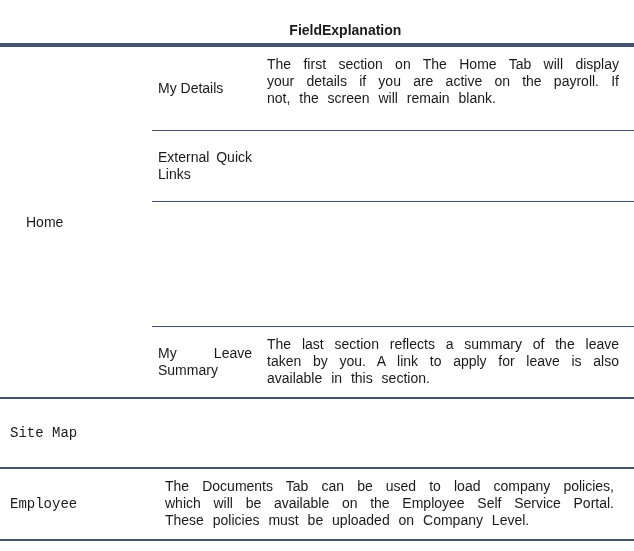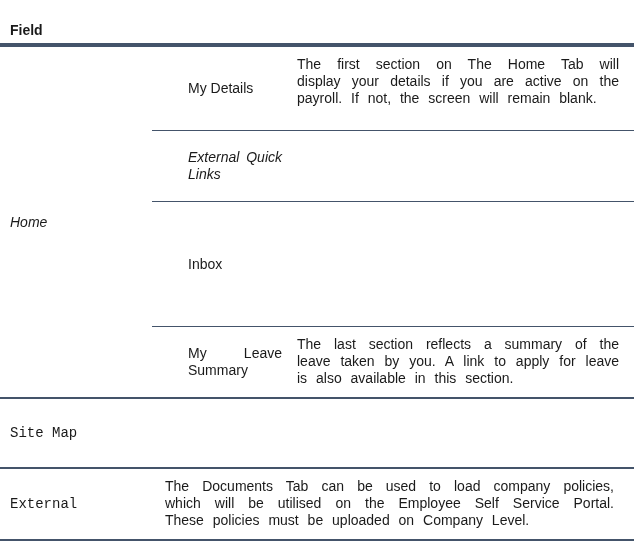--- a/index.html
+++ b/index.html
@@ -15,44 +15,43 @@
     font-size: 14px; line-height: 17px;
   }
   
   .header-row {
     display: flex;
     height: 47px;
     padding-top: 22px;
     border-bottom: 4px solid var(--border-color, #44546A);
     font-weight: bold;
   }
-  .hdr-field { width: 322px; padding-left: 10px; }
+  .hdr-field { width: 322px; padding-left: 24px; text-align: right; }
   .hdr-expl  { flex: 1; }
 
   
   .group-home {
     display: flex;
     border-bottom: 2px solid var(--border-color, #44546A);
   }
   .field-cell {
-    width: 152px; padding-left: 10px;
-    display: grid; align-content: center; font-style: italic;
+    width: 152px; padding-left: 26px;
+    display: grid; align-content: center;
   }
   .subrows { flex: 1; }
   .subrow { display: flex; }
   .subrow.sep { border-bottom: 1px solid var(--border-color, #44546A); }
   .sr-1 { min-height: 84px; }
-  .sr-2 { min-height: 71px; font-style: italic; }
+  .sr-2 { min-height: 71px; }
   .sr-3 { min-height: 125px; }
   .sr-4 { min-height: 70px; }
   .sublabel {
     width: 106px; padding: 0 6px;
     display: grid; align-content: center;
     text-align: justify;
-    margin-left: 30px;
   }
   .expl {
     flex: 1;
     padding: 9px 15px 10px 9px;
     text-align: justify;
     word-spacing: 5px;
   }
 
   
   .row-simple {
@@ -72,49 +71,49 @@
     word-spacing: 5px;
   }
 </style>
 </head>
 <body>
 
 <div class="doc">
 
   <div class="header-row">
     <div class="hdr-field">Field</div>
+    <div class="hdr-expl">Explanation</div>
   </div>
 
   <div class="group-home">
     <div class="field-cell">Home</div>
     <div class="subrows">
 
       <div class="subrow sep sr-1">
         <div class="sublabel">My Details</div>
         <div class="expl">The first section on The Home Tab will display your details if you are active on the payroll.  If not, the screen will remain blank.</div>
       </div>
 
       <div class="subrow sep sr-2">
         <div class="sublabel">External Quick Links</div>
       </div>
 
       <div class="subrow sep sr-3">
-        <div class="sublabel">Inbox</div>
       </div>
 
       <div class="subrow sr-4">
         <div class="sublabel">My Leave Summary</div>
         <div class="expl">The last section reflects a summary of the leave taken by you.  A link to apply for leave is also available in this section.</div>
       </div>
 
     </div>
   </div>
 
   <div class="row-simple row-sitemap">
     <div class="field-cell-wide">Site Map</div>
   </div>
 
   <div class="row-simple row-documents">
-    <div class="field-cell-wide">External</div>
-    <div class="expl-wide">The Documents Tab can be used to load company policies, which will be utilised on the Employee Self Service Portal.  These policies must be uploaded on Company Level.</div>
+    <div class="field-cell-wide">Employee</div>
+    <div class="expl-wide">The Documents Tab can be used to load company policies, which will be available on the Employee Self Service Portal.  These policies must be uploaded on Company Level.</div>
   </div>
 
 </div>
 
 </body></html>

